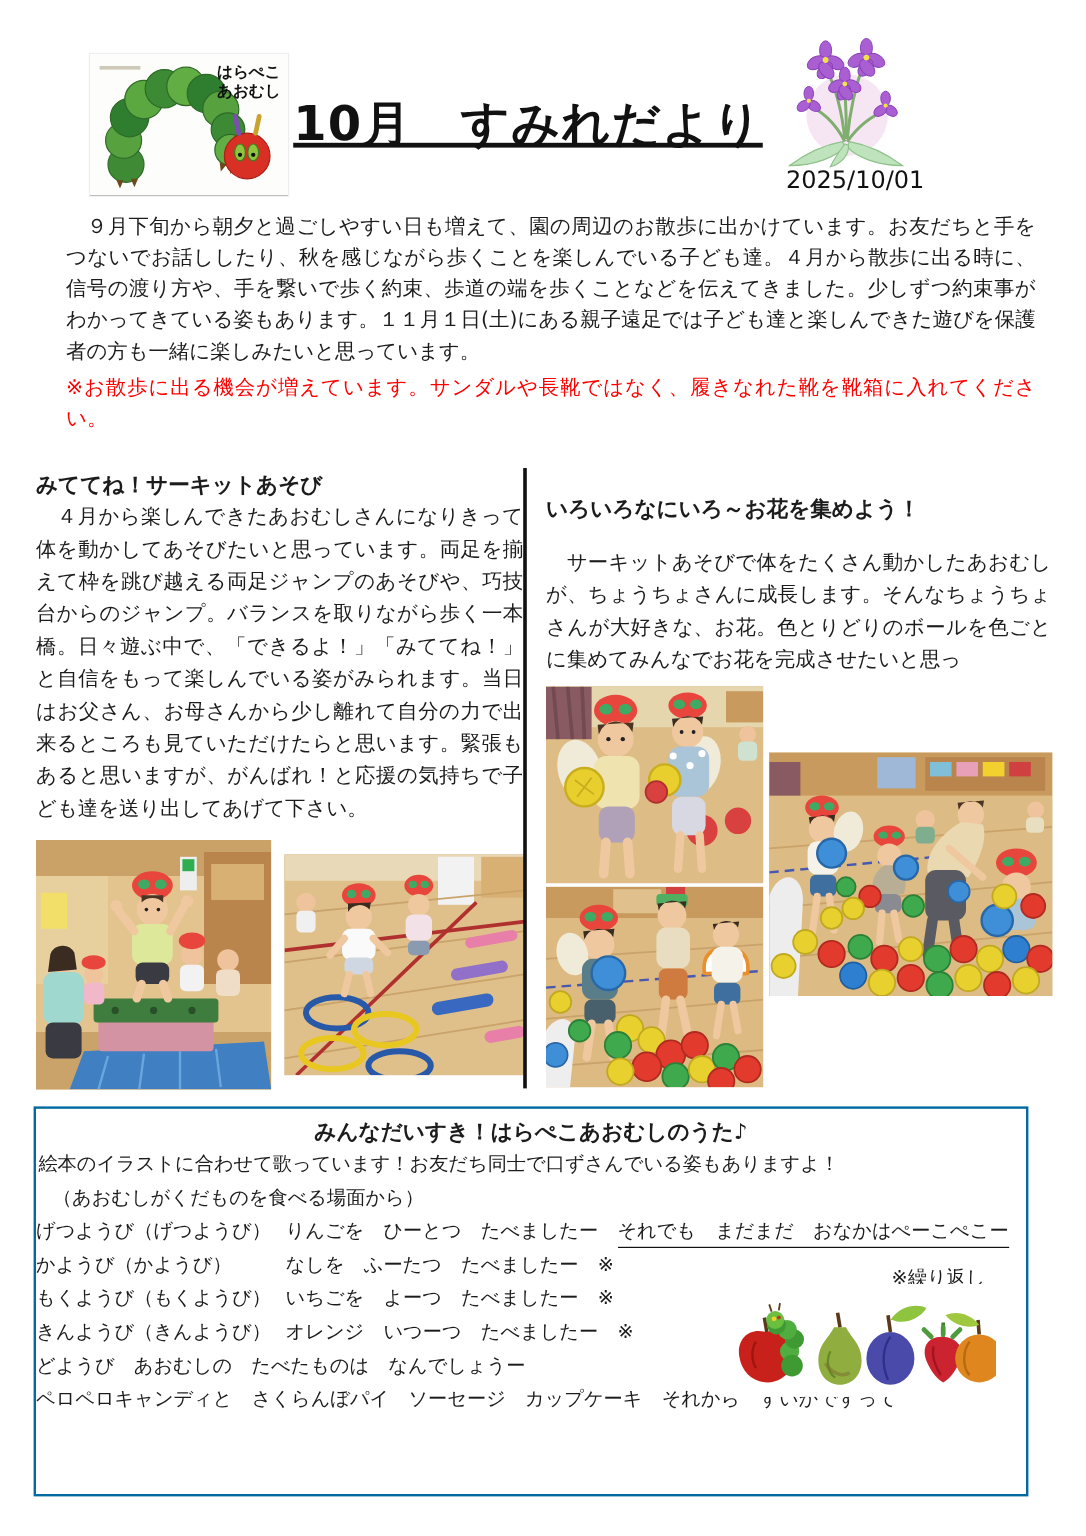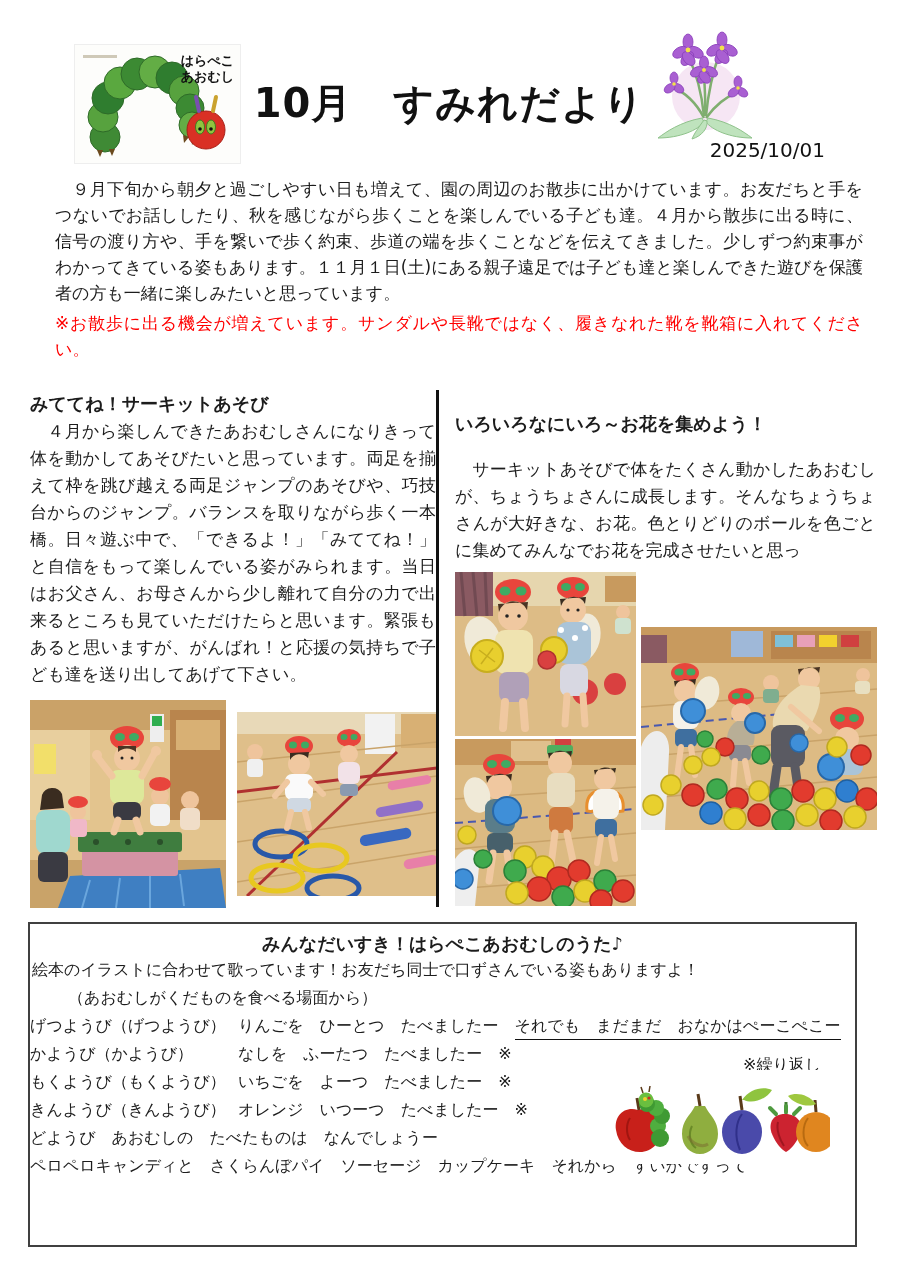--- a/index.html
+++ b/index.html
@@ -1,27 +1,27 @@
 <!DOCTYPE html>
 <html><head>
 <meta charset="utf-8">
 <style>
   html,body{margin:0;padding:0;background:#ffffff;}
   .page{position:relative;width:905px;height:1280px;background:#ffffff;overflow:hidden;
         font-family:"DejaVu Sans","Liberation Sans",sans-serif;color:#1c1c1c;}
 
   
   .book-cover{position:absolute;left:75px;top:45px;width:165px;height:118px;background:#737373;
-              box-shadow:0 0 0 1px #eee;}
+              box-shadow:0 0 0 1px #eee;font-family:Liberation Mono, monospace;}
   .cover-title{position:absolute;right:6px;top:8px;font-weight:bold;font-size:13px;line-height:16px;
                text-align:right;white-space:pre-line;color:#111;}
-  .page-title{position:absolute;left:235px;top:76px;width:410px;margin:0;text-align:right;
-              font-size:40px;font-weight:600;letter-spacing:1px;color:#111;}
+  .page-title{position:absolute;left:235px;top:76px;width:410px;margin:0;text-align:center;
+              font-size:40px;font-weight:600;letter-spacing:1px;color:#111;text-decoration:underline;}
   .flower-img{position:absolute;left:640px;top:26px;width:128px;height:114px;}
-  .issue-date{position:absolute;left:655px;top:138px;width:170px;text-align:right;
+  .issue-date{position:absolute;left:655px;top:138px;width:170px;text-align:left;
               font-size:20px;color:#111;}
 
   
   .intro{position:absolute;left:55px;top:176px;width:808px;}
   .intro p{margin:0;font-size:17px;line-height:26px;text-align:justify;}
   .notice{margin-top:4px !important;color:#ff0000;font-size:17px;line-height:26px;}
 
   
   .section-heading-wrap{position:absolute;left:0;top:350px;width:905px;text-align:center;}
   .section-heading{display:inline-block;font-size:18px;font-weight:bold;
@@ -30,24 +30,24 @@
   
   .col-heading{position:absolute;margin:0;font-size:18px;font-weight:bold;text-align:left;}
   .col-body{position:absolute;margin:0;font-size:17px;line-height:27px;text-align:justify;}
   .divider{position:absolute;left:436px;top:390px;width:3px;height:517px;background:#111;}
 
   .photo{position:absolute;overflow:hidden;background:#d8b47e;}
   .photo svg{display:block;}
 
   
   .song-box{position:absolute;left:28px;top:922px;width:825px;height:321px;
-            border:2px solid #404040;background:#fff;}
+            border:2px solid #0369a1;background:#fff;}
   .song-heading{margin:8px 0 0 0;text-align:center;font-size:18px;font-weight:bold;line-height:24px;}
   .song-intro{margin:0;padding-left:2px;font-size:16px;line-height:28px;}
-  .song-sub{margin:0;padding-left:38px;font-size:16px;line-height:28px;}
+  .song-sub{margin:0;padding-left:14px;font-size:16px;line-height:28px;}
   .song-row{font-size:16px;line-height:28px;height:28px;white-space:nowrap;display:flex;}
   .song-row .day{display:inline-block;min-width:208px;}
   .song-row .ul{border-bottom:1.5px solid #111;text-align:right;}
   .repeat-note{position:absolute;left:713px;top:131px;font-size:16px;}
   .fruits{position:absolute;left:570px;top:146px;width:230px;height:94px;background:#fff;}
 </style>
 </head>
 <body>
 
 <div class="page">

